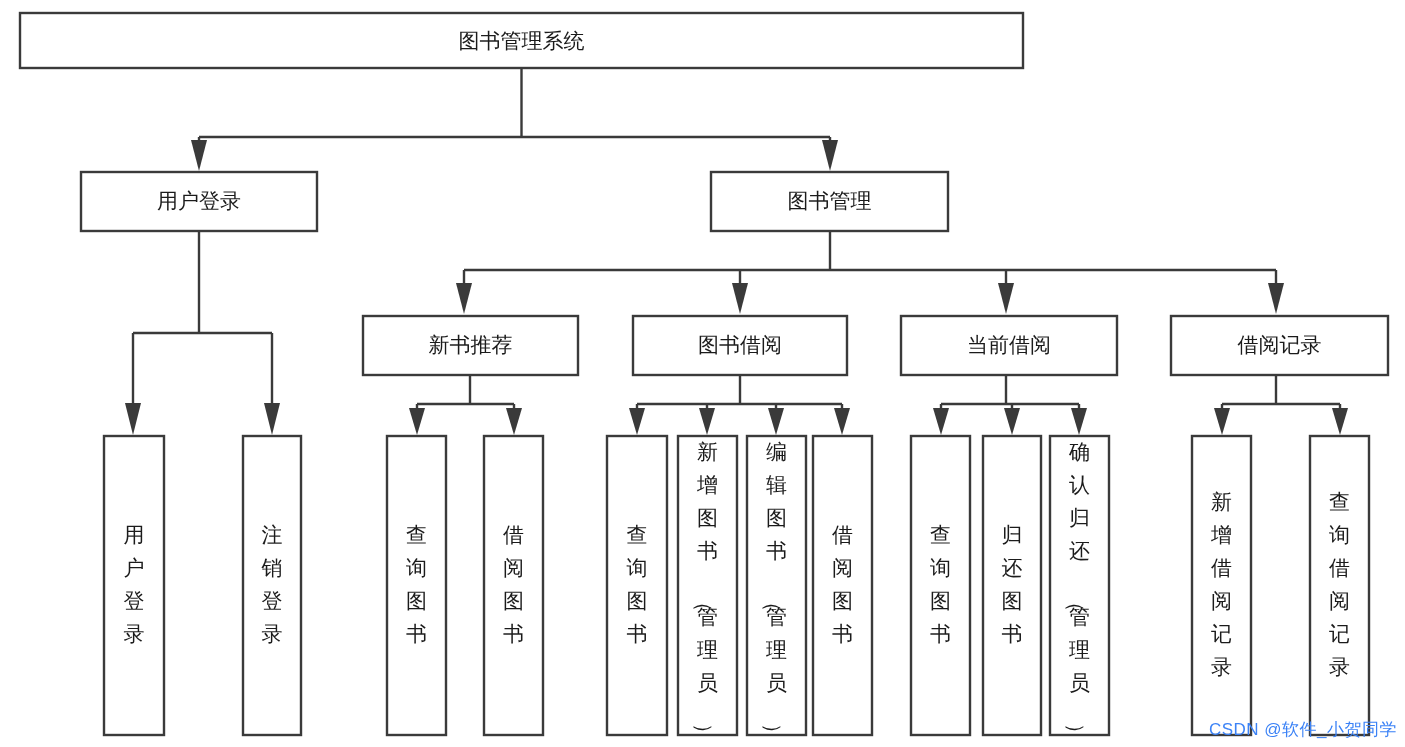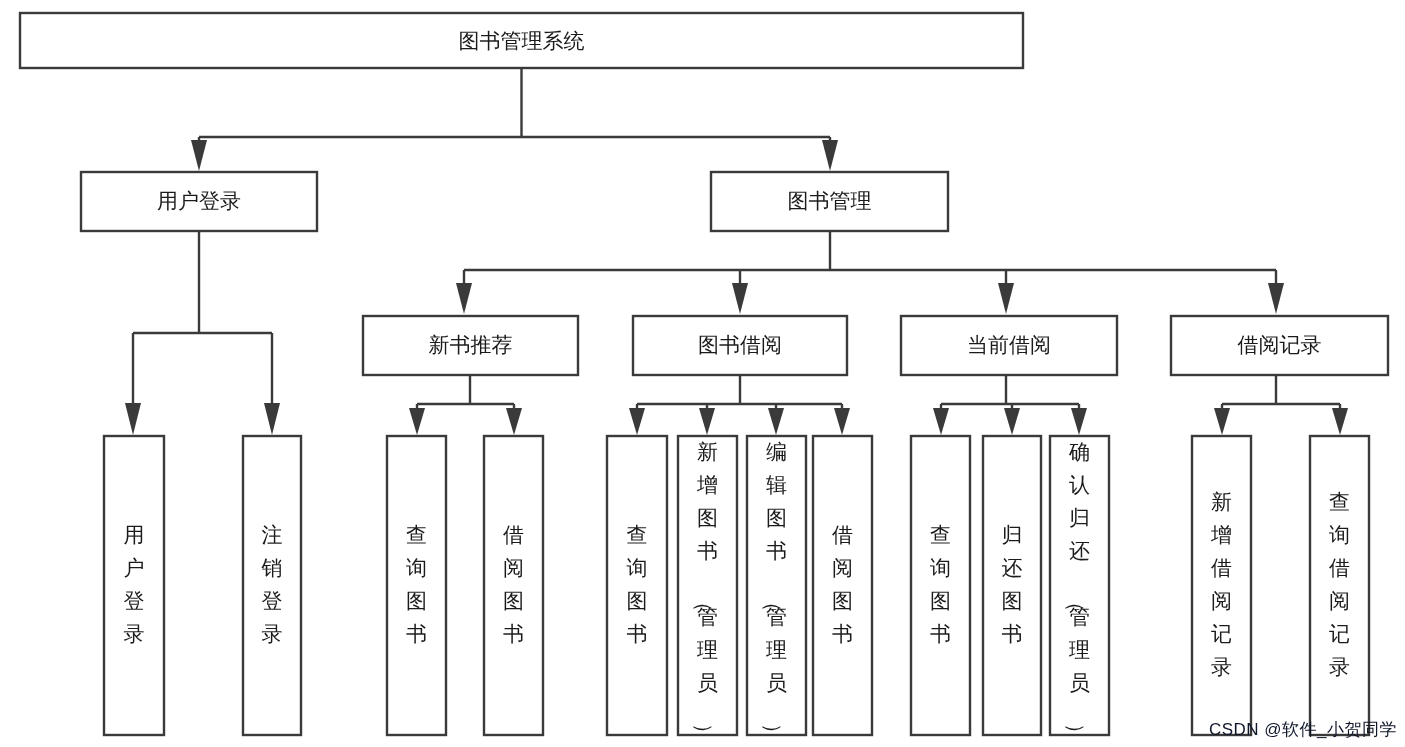--- a/index.html
+++ b/index.html
@@ -48,21 +48,21 @@
     font-family: "Liberation Sans", "DejaVu Sans", sans-serif;
     font-size: 21px;
     text-anchor: middle;
   }
   .watermark {
     position: absolute;
     right: 8px;
     bottom: 6px;
     font-family: "Liberation Sans", "DejaVu Sans", sans-serif;
     font-size: 17px;
-    color: #0f172a;
+    color: #3b82f6;
     letter-spacing: 0.5px;
     white-space: nowrap;
     pointer-events: none;
   }
 </style>
 </head>
 <body>
 
 <svg id="diagram" viewBox="0 0 1405 747" xmlns="http://www.w3.org/2000/svg">
 

